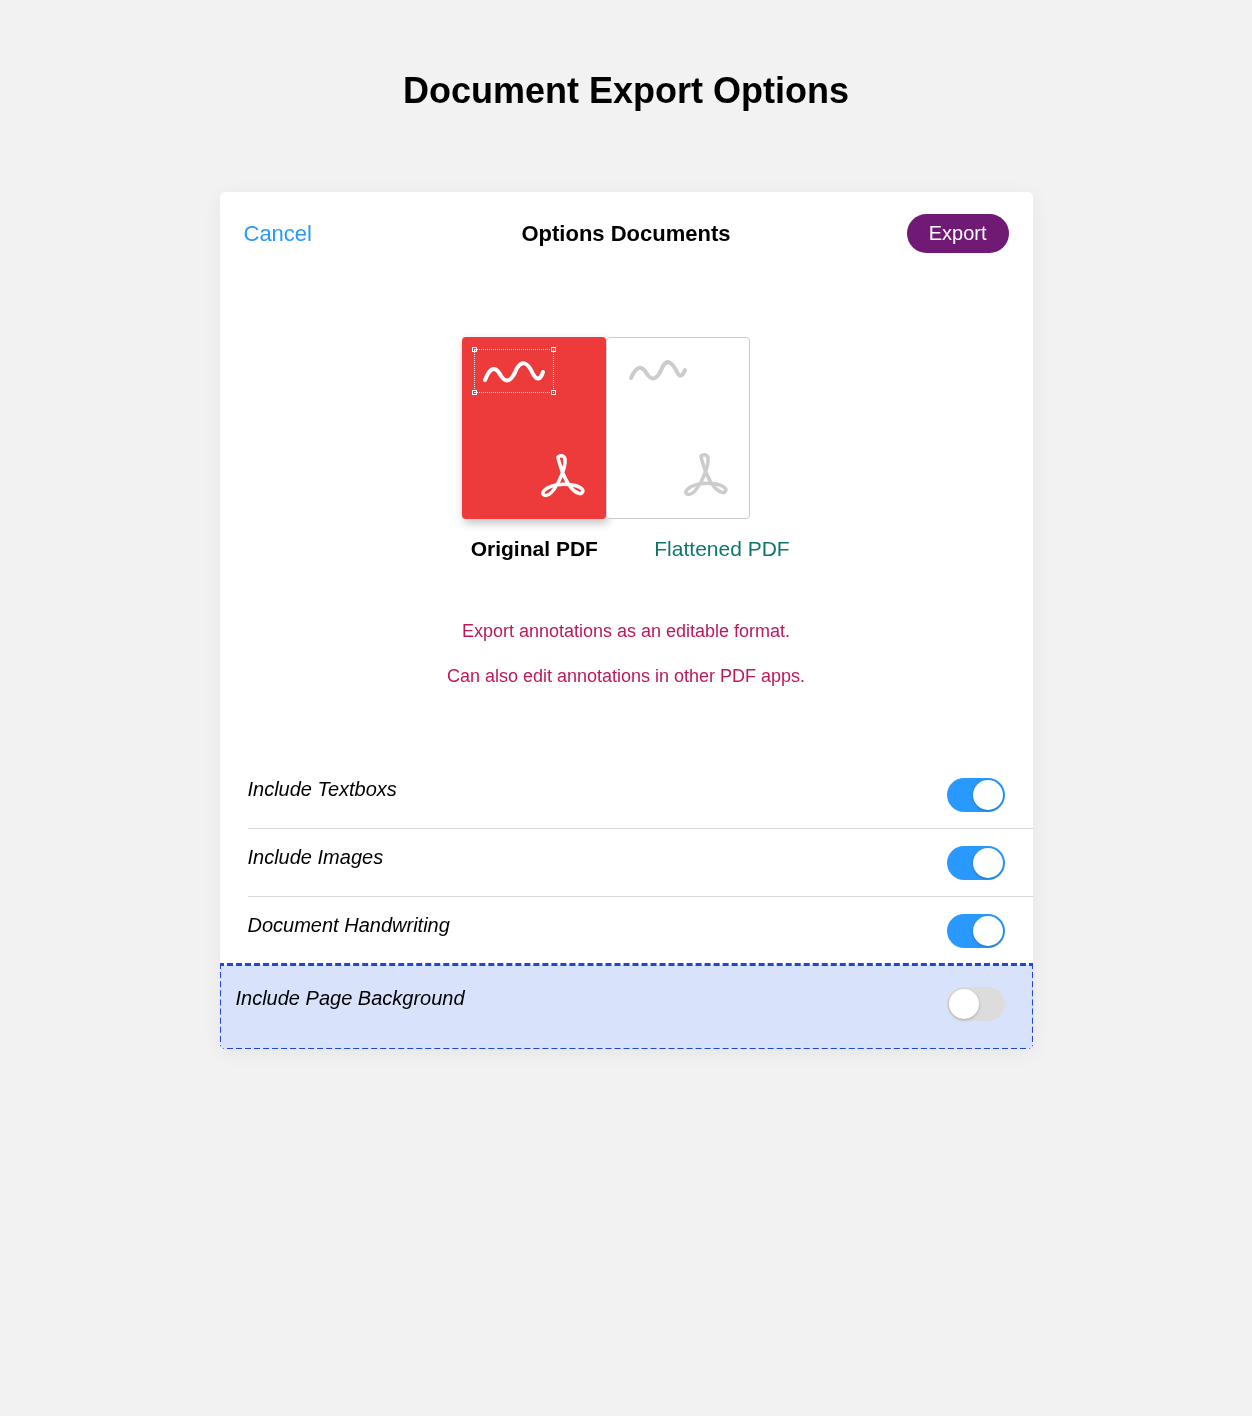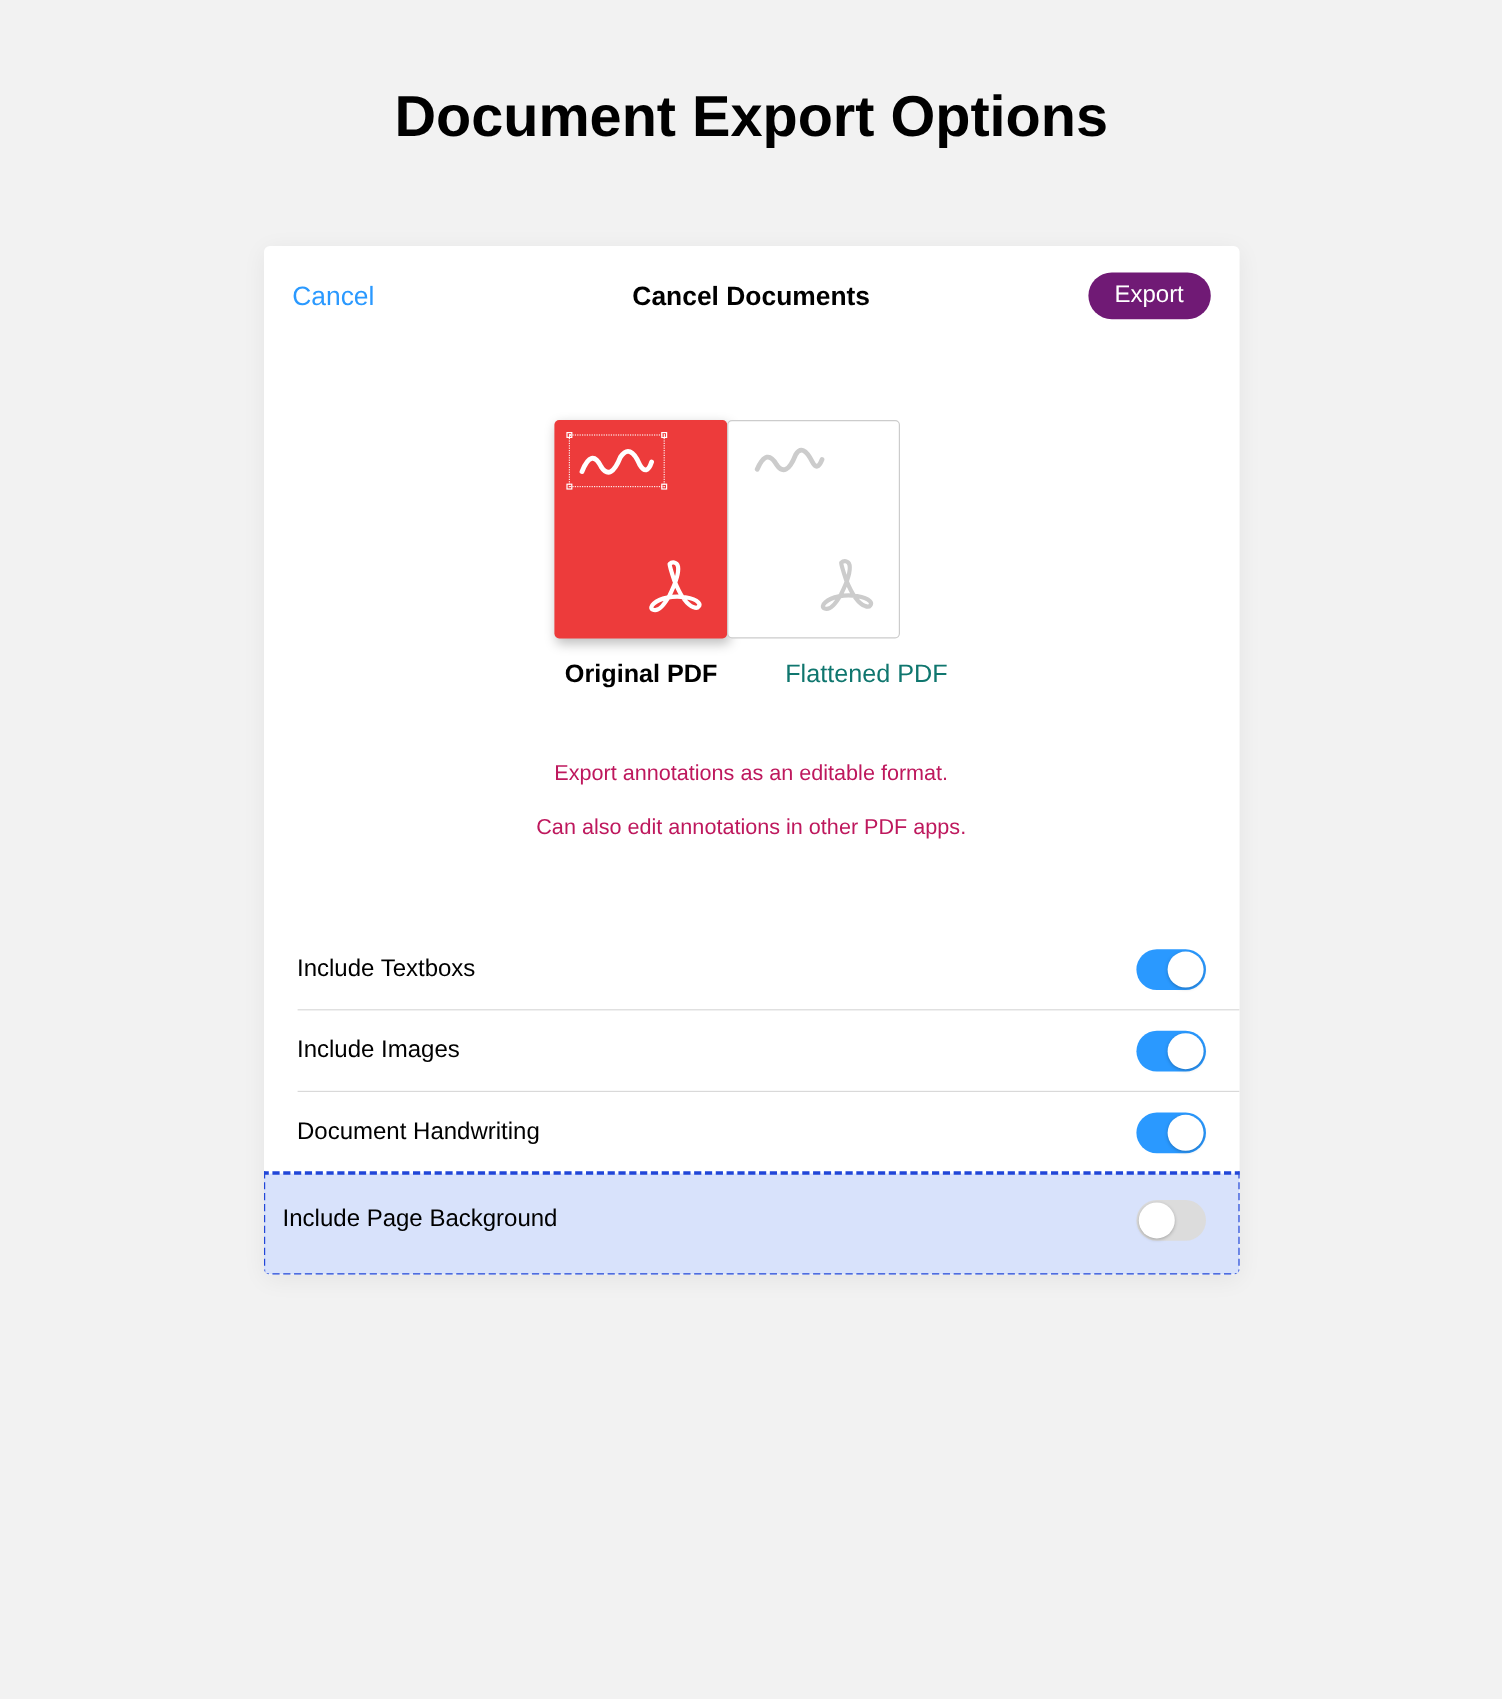--- a/index.html
+++ b/index.html
@@ -5,21 +5,21 @@
 * { margin: 0; padding: 0; box-sizing: border-box; }
 body {
   font-family: -apple-system, BlinkMacSystemFont, "Segoe UI", Helvetica, Arial, sans-serif;
   background: #f2f2f2;
   width: 1252px;
   height: 1416px;
   padding-top: 70px;
 }
 .page-title {
   text-align: center;
-  font-size: 48px;
+  font-size: 36px;
   font-weight: 700;
   color: #000;
   margin-bottom: 80px;
 }
 .modal {
   width: 813px;
   margin: 0 auto;
   background: #fff;
   border-radius: 5px;
   box-shadow: 0 4px 20px rgba(0,0,0,0.06);
@@ -106,24 +106,25 @@
 }
 .description p {
   font-size: 18px;
   color: #be185d;
   line-height: 1.6;
   margin-bottom: 16px;
 }
 .toggle-list { }
 .toggle-row {
   display: flex;
-  align-items: center;
+  align-items: flex-start;
   justify-content: space-between;
   padding: 17px 28px;
   position: relative;
+  font-style: italic;
 }
 .toggle-row:not(:last-child)::after {
   content: "";
   position: absolute;
   bottom: 0; left: 28px; right: 0;
   height: 1px;
   background: #d9d9d9;
 }
 .toggle-row.highlighted {
   background: #d8e2fb;
@@ -159,21 +160,21 @@
 .switch.off .knob { left: 2px; }
 </style>
 </head>
 <body>
 
 <h1 class="page-title">Document Export Options</h1>
 
 <div class="modal">
   <div class="modal-header">
     <button class="cancel-btn">Cancel</button>
-    <div class="modal-title">Cancel Documents</div>
+    <div class="modal-title">Options Documents</div>
     <button class="export-btn">Export</button>
   </div>
 
   <div class="options-row">
     <div class="option">
       <div class="option-card original">
         <div class="scribble-box">
           <svg width="80" height="44" viewBox="0 0 80 44">
             <path d="M 10 30 Q 18 10 26 26 Q 34 38 42 18 Q 50 6 58 24 Q 64 34 68 22" stroke="#fff" stroke-width="4" fill="none" stroke-linecap="round"></path>
           </svg>

